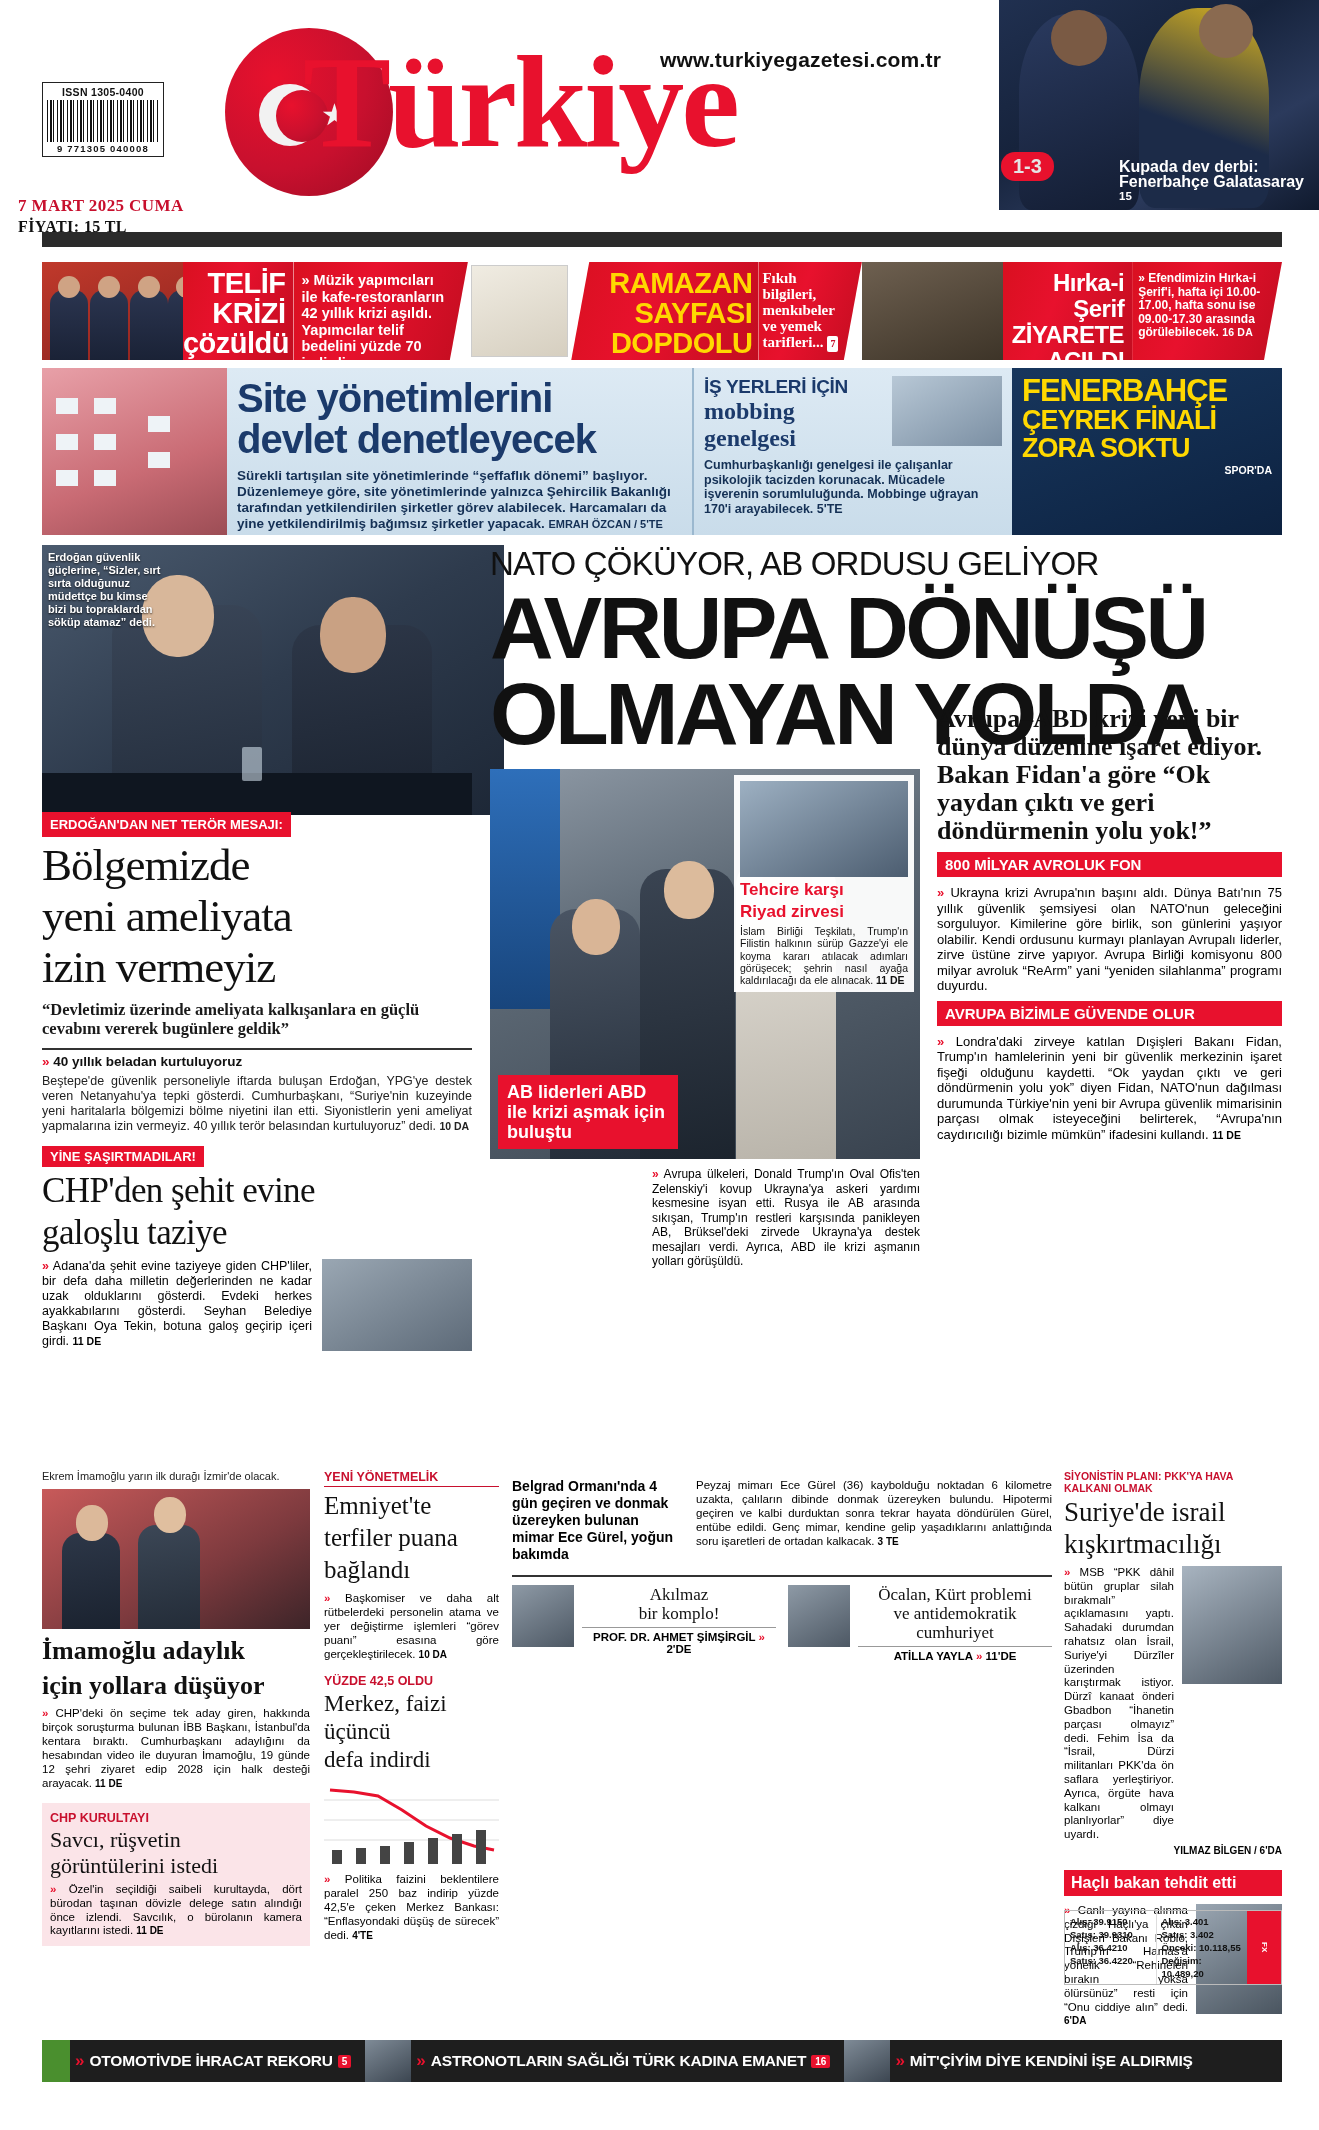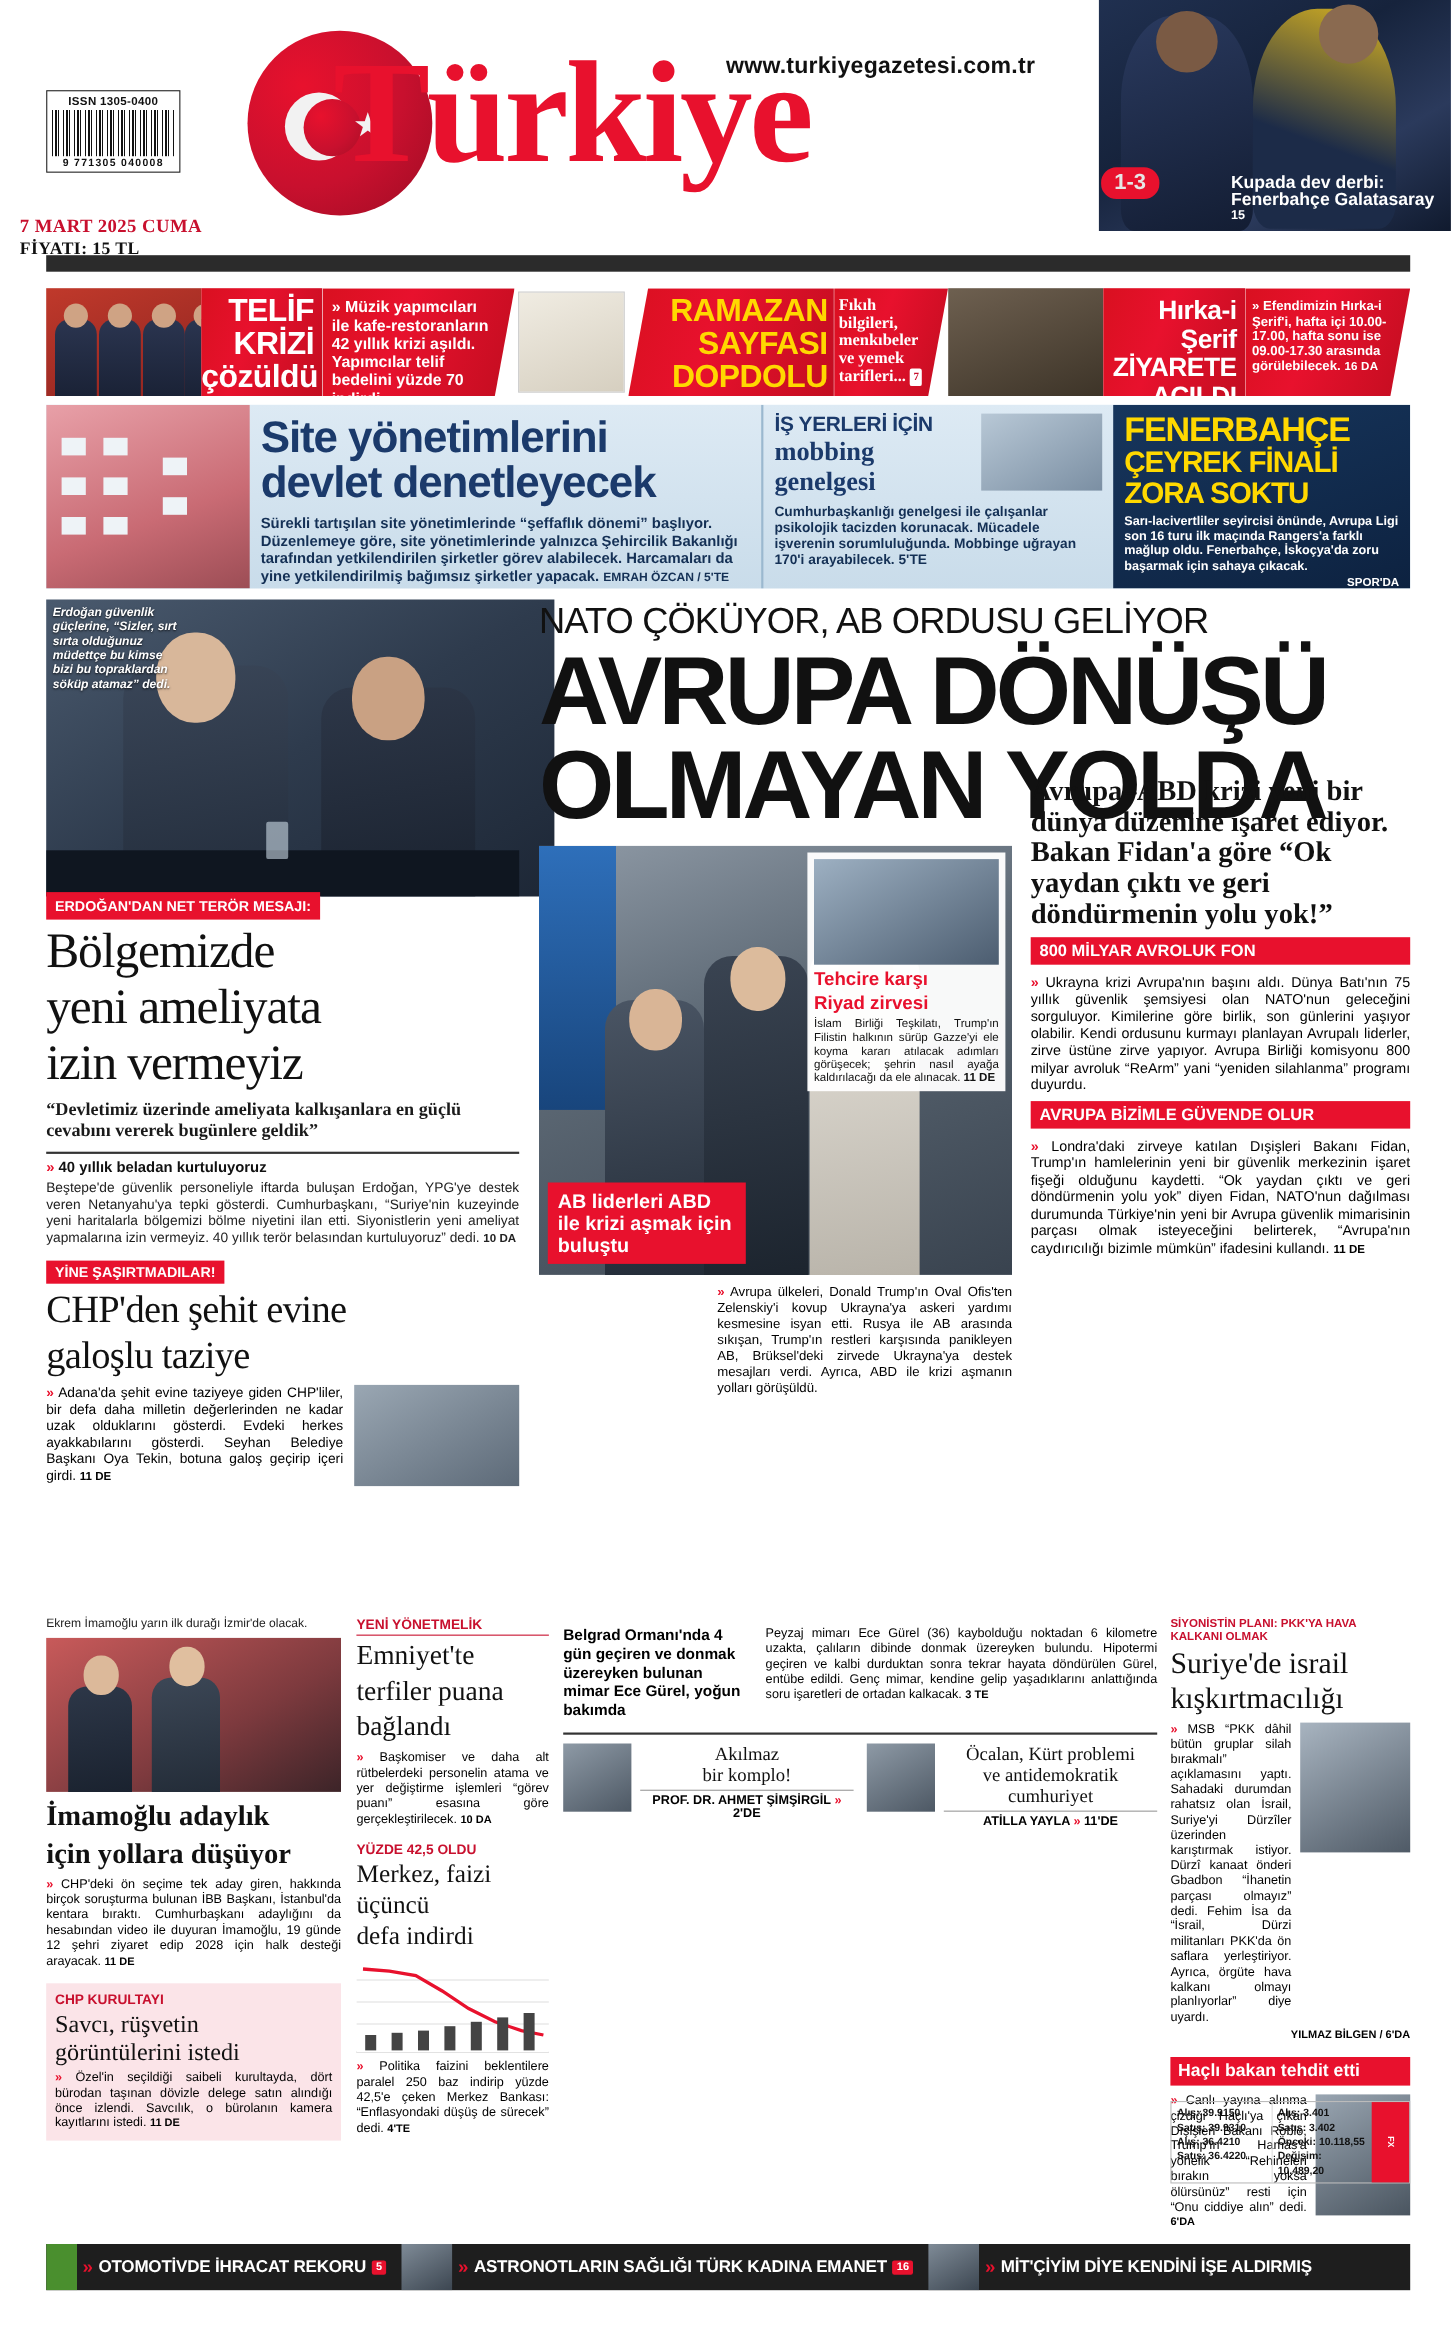--- a/index.html
+++ b/index.html
@@ -159,21 +159,20 @@
   .sb-right-cred { font-size: 10.5px; font-weight:bold; text-align:right; margin-top:2px;}
 
   
   .main-area { position: absolute; left: 42px; top: 545px; width: 1240px; }
 
   
   .left-col { position: absolute; left: 0; top: 0; width: 430px; }
   .erdogan-photo {
     width: 462px; height: 270px; position: relative; overflow: hidden;
     background: linear-gradient(150deg,#4a5a6e 0%, #2e3b4d 50%, #1d2736 100%);
-    font-style: italic;
   }
   .ep-quote {
     position: absolute; left: 6px; top: 6px; width: 120px;
     color: #fff; font-size: 11px; line-height: 13px; font-weight: 600;
     text-shadow: 0 1px 2px rgba(0,0,0,.8);
   }
   .ep-p1 { position:absolute; left: 70px; top: 60px; width: 150px; height: 210px;
     background: linear-gradient(170deg,#3a4658,#222c3b); border-radius: 30px 30px 0 0;}
   .ep-h1 { position:absolute; left: 100px; top: 30px; width: 72px; height: 82px; border-radius:48%; background:#d8b79a;}
   .ep-p2 { position:absolute; left: 250px; top: 80px; width: 140px; height: 190px;
@@ -469,21 +468,20 @@
       <div class="sb-mid-body">
         <span>Cumhurbaşkanlığı genelgesi ile çalışanlar psikolojik tacizden korunacak. Mücadele işverenin sorumluluğunda. Mobbinge uğrayan 170'i arayabilecek.</span>
         <span style="font-weight:bold;">5'TE</span>
       </div>
     </div>
 
     <div class="sb-right">
       <div class="sb-right-h1">FENERBAHÇE</div>
       <div class="sb-right-h2">ÇEYREK FİNALİ</div>
       <div class="sb-right-h2">ZORA SOKTU</div>
-      <div class="sb-right-body">Sarı-lacivertliler seyircisi önünde, Avrupa Ligi son 16 turu ilk maçında Rangers'a farklı mağlup oldu. Fenerbahçe, İskoçya'da zoru başarmak için sahaya çıkacak.</div>
       <div class="sb-right-cred">SPOR'DA</div>
     </div>
   </div>
 
   <div class="main-area">
 
     <div class="left-col">
 
       <div class="erdogan-photo">
         <div class="ep-p1"></div>

